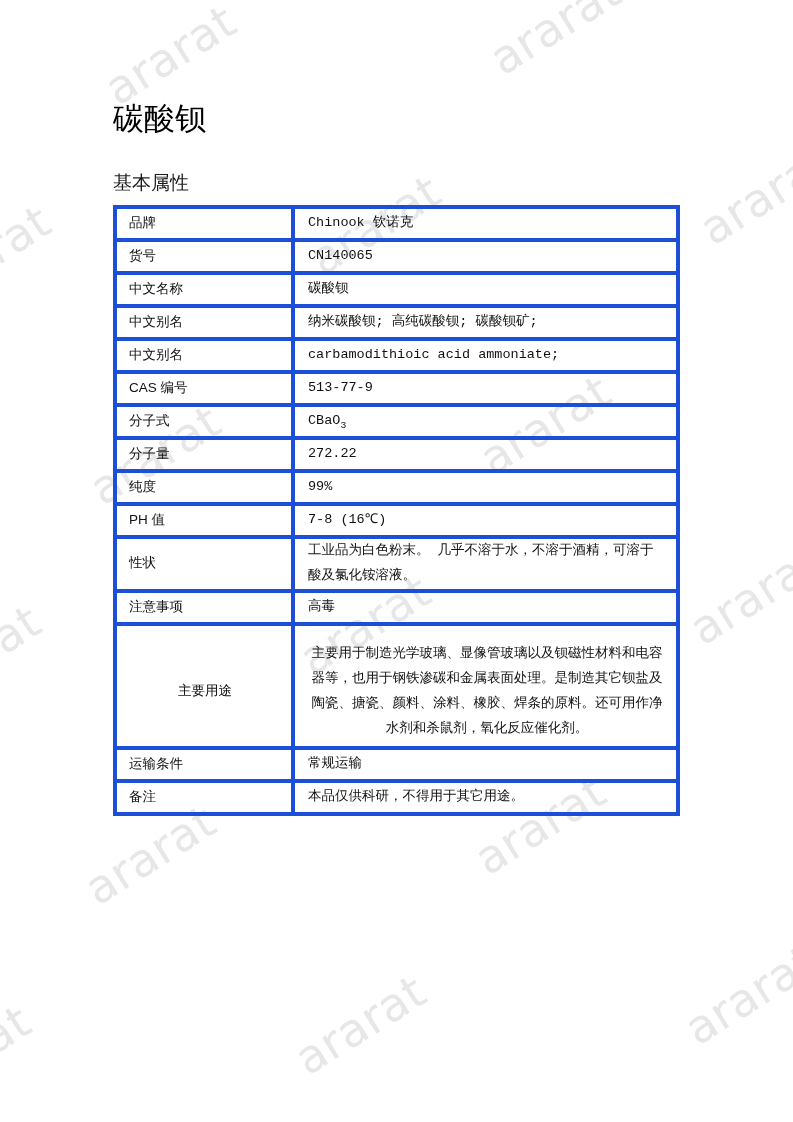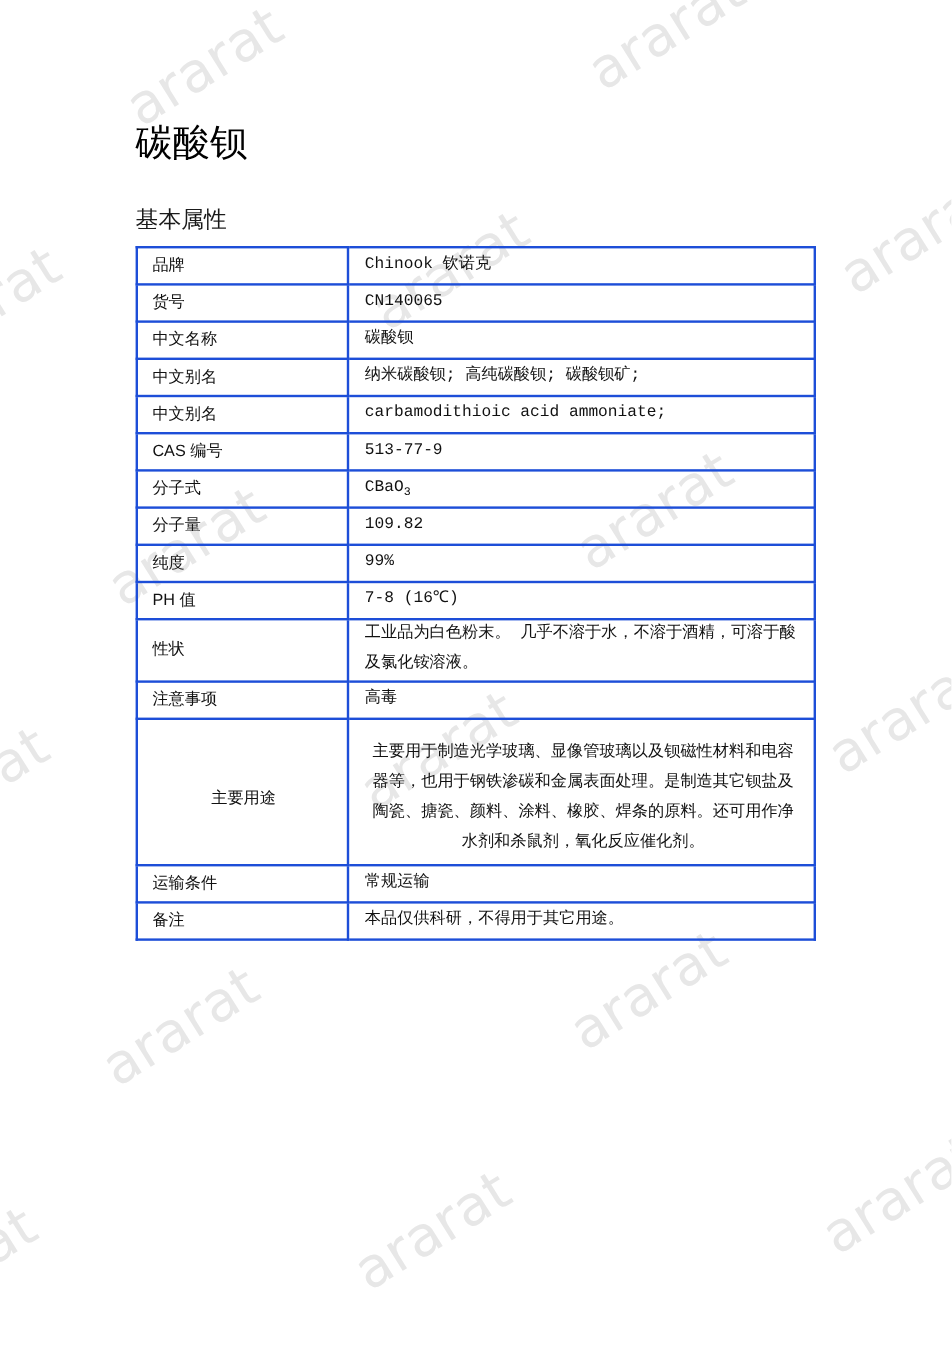--- a/index.html
+++ b/index.html
@@ -67,21 +67,21 @@
   .spec-table {
     position: absolute;
     left: 113px;
     top: 205px;
     width: 567px;
     border-collapse: collapse;
     table-layout: fixed;
     background: transparent;
   }
   .spec-table td {
-    border: 2px solid #1d4ed8;
+    border: 4px solid #1d4ed8;
     padding: 0 10px;
     font-size: 13.5px;
     line-height: 1.85;
     vertical-align: middle;
     color: #111111;
     background: transparent;
   }
   .spec-table td.key {
     width: 152px;
     padding-left: 12px;
@@ -157,21 +157,21 @@
           <tr class="single">
             <td class="key">CAS 编号</td>
             <td class="val">513-77-9</td>
           </tr>
           <tr class="single">
             <td class="key">分子式</td>
             <td class="val">CBaO<sub>3</sub></td>
           </tr>
           <tr class="single">
             <td class="key">分子量</td>
-            <td class="val">109.82</td>
+            <td class="val">272.22</td>
           </tr>
           <tr class="single">
             <td class="key">纯度</td>
             <td class="val">99%</td>
           </tr>
           <tr class="single">
             <td class="key">PH 值</td>
             <td class="val">7-8 (16℃)</td>
           </tr>
           <tr class="single">

